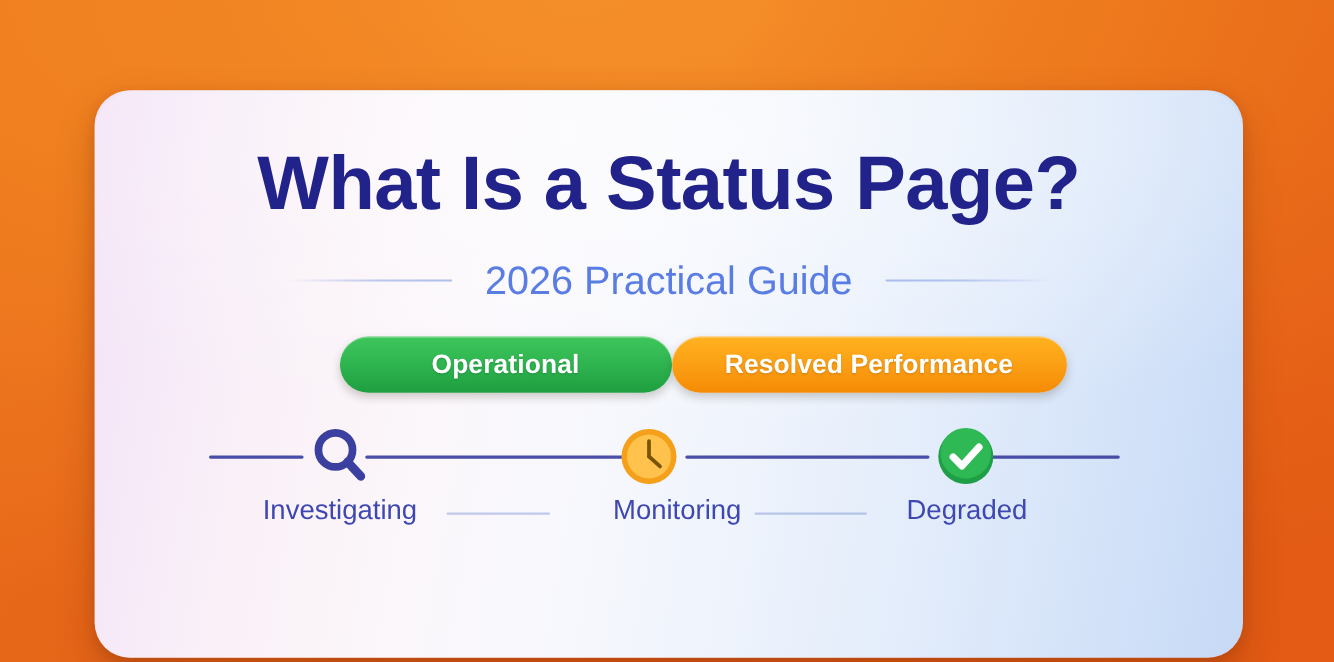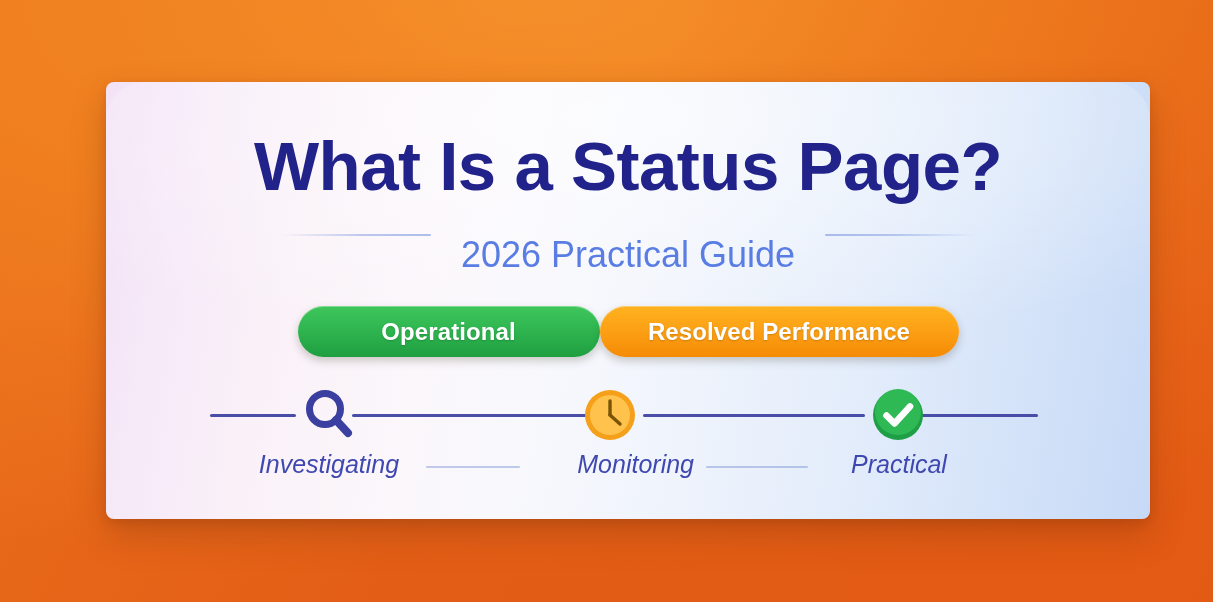--- a/index.html
+++ b/index.html
@@ -29,38 +29,37 @@
     background:
       linear-gradient(118deg, rgba(240,128,32,0.55) 0%, rgba(236,104,26,0.0) 45%, rgba(226,88,18,0.55) 100%);
   }
 
   
   #card {
     position: absolute;
     left: 86px;
     top: 82px;
     width: 1044px;
-    height: 437px;
-    border-radius: 8px;
+    height: 516px;
+    border-radius: 32px;
     background:
       linear-gradient(100deg,
         #f3e2f6 0%,
         #f6eaf8 9%,
         #faf2f8 20%,
         #fbf7fb 32%,
         #f7f8fd 45%,
         #eef3fc 58%,
         #e4edfb 71%,
         #d6e4f9 85%,
         #c6d9f6 100%);
     box-shadow:
       0 16px 34px rgba(120, 45, 10, 0.30),
       0 4px 10px rgba(120, 45, 10, 0.18);
     overflow: hidden;
-    margin-left: 20px;
   }
   #card::before {
     content: "";
     position: absolute;
     inset: 0;
     border-radius: 38px;
     background: radial-gradient(120% 85% at 50% 8%, rgba(255,255,255,0.55) 0%, rgba(255,255,255,0.0) 62%);
     pointer-events: none;
   }
 
@@ -86,20 +85,21 @@
     white-space: nowrap;
   }
 
   
   #subtitle-row {
     position: absolute;
     top: 152px;
     left: 0;
     width: 100%;
     display: flex;
+    align-items: center;
     justify-content: center;
     gap: 30px;
   }
   .sub-rule {
     width: 150px;
     height: 2px;
     background: linear-gradient(90deg, rgba(110,140,220,0) 0%, rgba(110,140,220,0.45) 55%, rgba(110,140,220,0.55) 100%);
     border-radius: 2px;
   }
   .sub-rule.right {
@@ -115,20 +115,21 @@
   
   #badges {
     position: absolute;
     top: 224px;
     left: 0;
     width: 100%;
     display: flex;
     justify-content: center;
     align-items: center;
     gap: 0;
+    padding-left: 31px;
   }
   .badge {
     height: 51px;
     border-radius: 26px;
     display: flex;
     align-items: center;
     justify-content: center;
     padding: 0 30px;
     color: #ffffff;
     font-size: 24px;
@@ -192,21 +193,20 @@
   .tl-node.n2 { left: 367px; }
   .tl-node.n3 { left: 655px; }
 
   
   #labels {
     position: absolute;
     top: 368px;
     left: 104px;
     width: 828px;
     height: 34px;
-    font-style: italic;
   }
   .tl-label {
     position: absolute;
     top: 0;
     font-size: 25px;
     color: #3f48b0;
     white-space: nowrap;
     text-align: center;
   }
   .tl-label.l1 { left: 35px;  width: 168px; }
@@ -283,17 +283,17 @@
           </svg>
         </span>
       </div>
     </div>
 
     <div id="labels">
       <div class="tl-label l1">Investigating</div>
       <div class="lbl-rule r1"></div>
       <div class="tl-label l2">Monitoring</div>
       <div class="lbl-rule r2"></div>
-      <div class="tl-label l3">Practical</div>
+      <div class="tl-label l3">Degraded</div>
     </div>
 
   </div>
 </div>
 
 </body></html>

